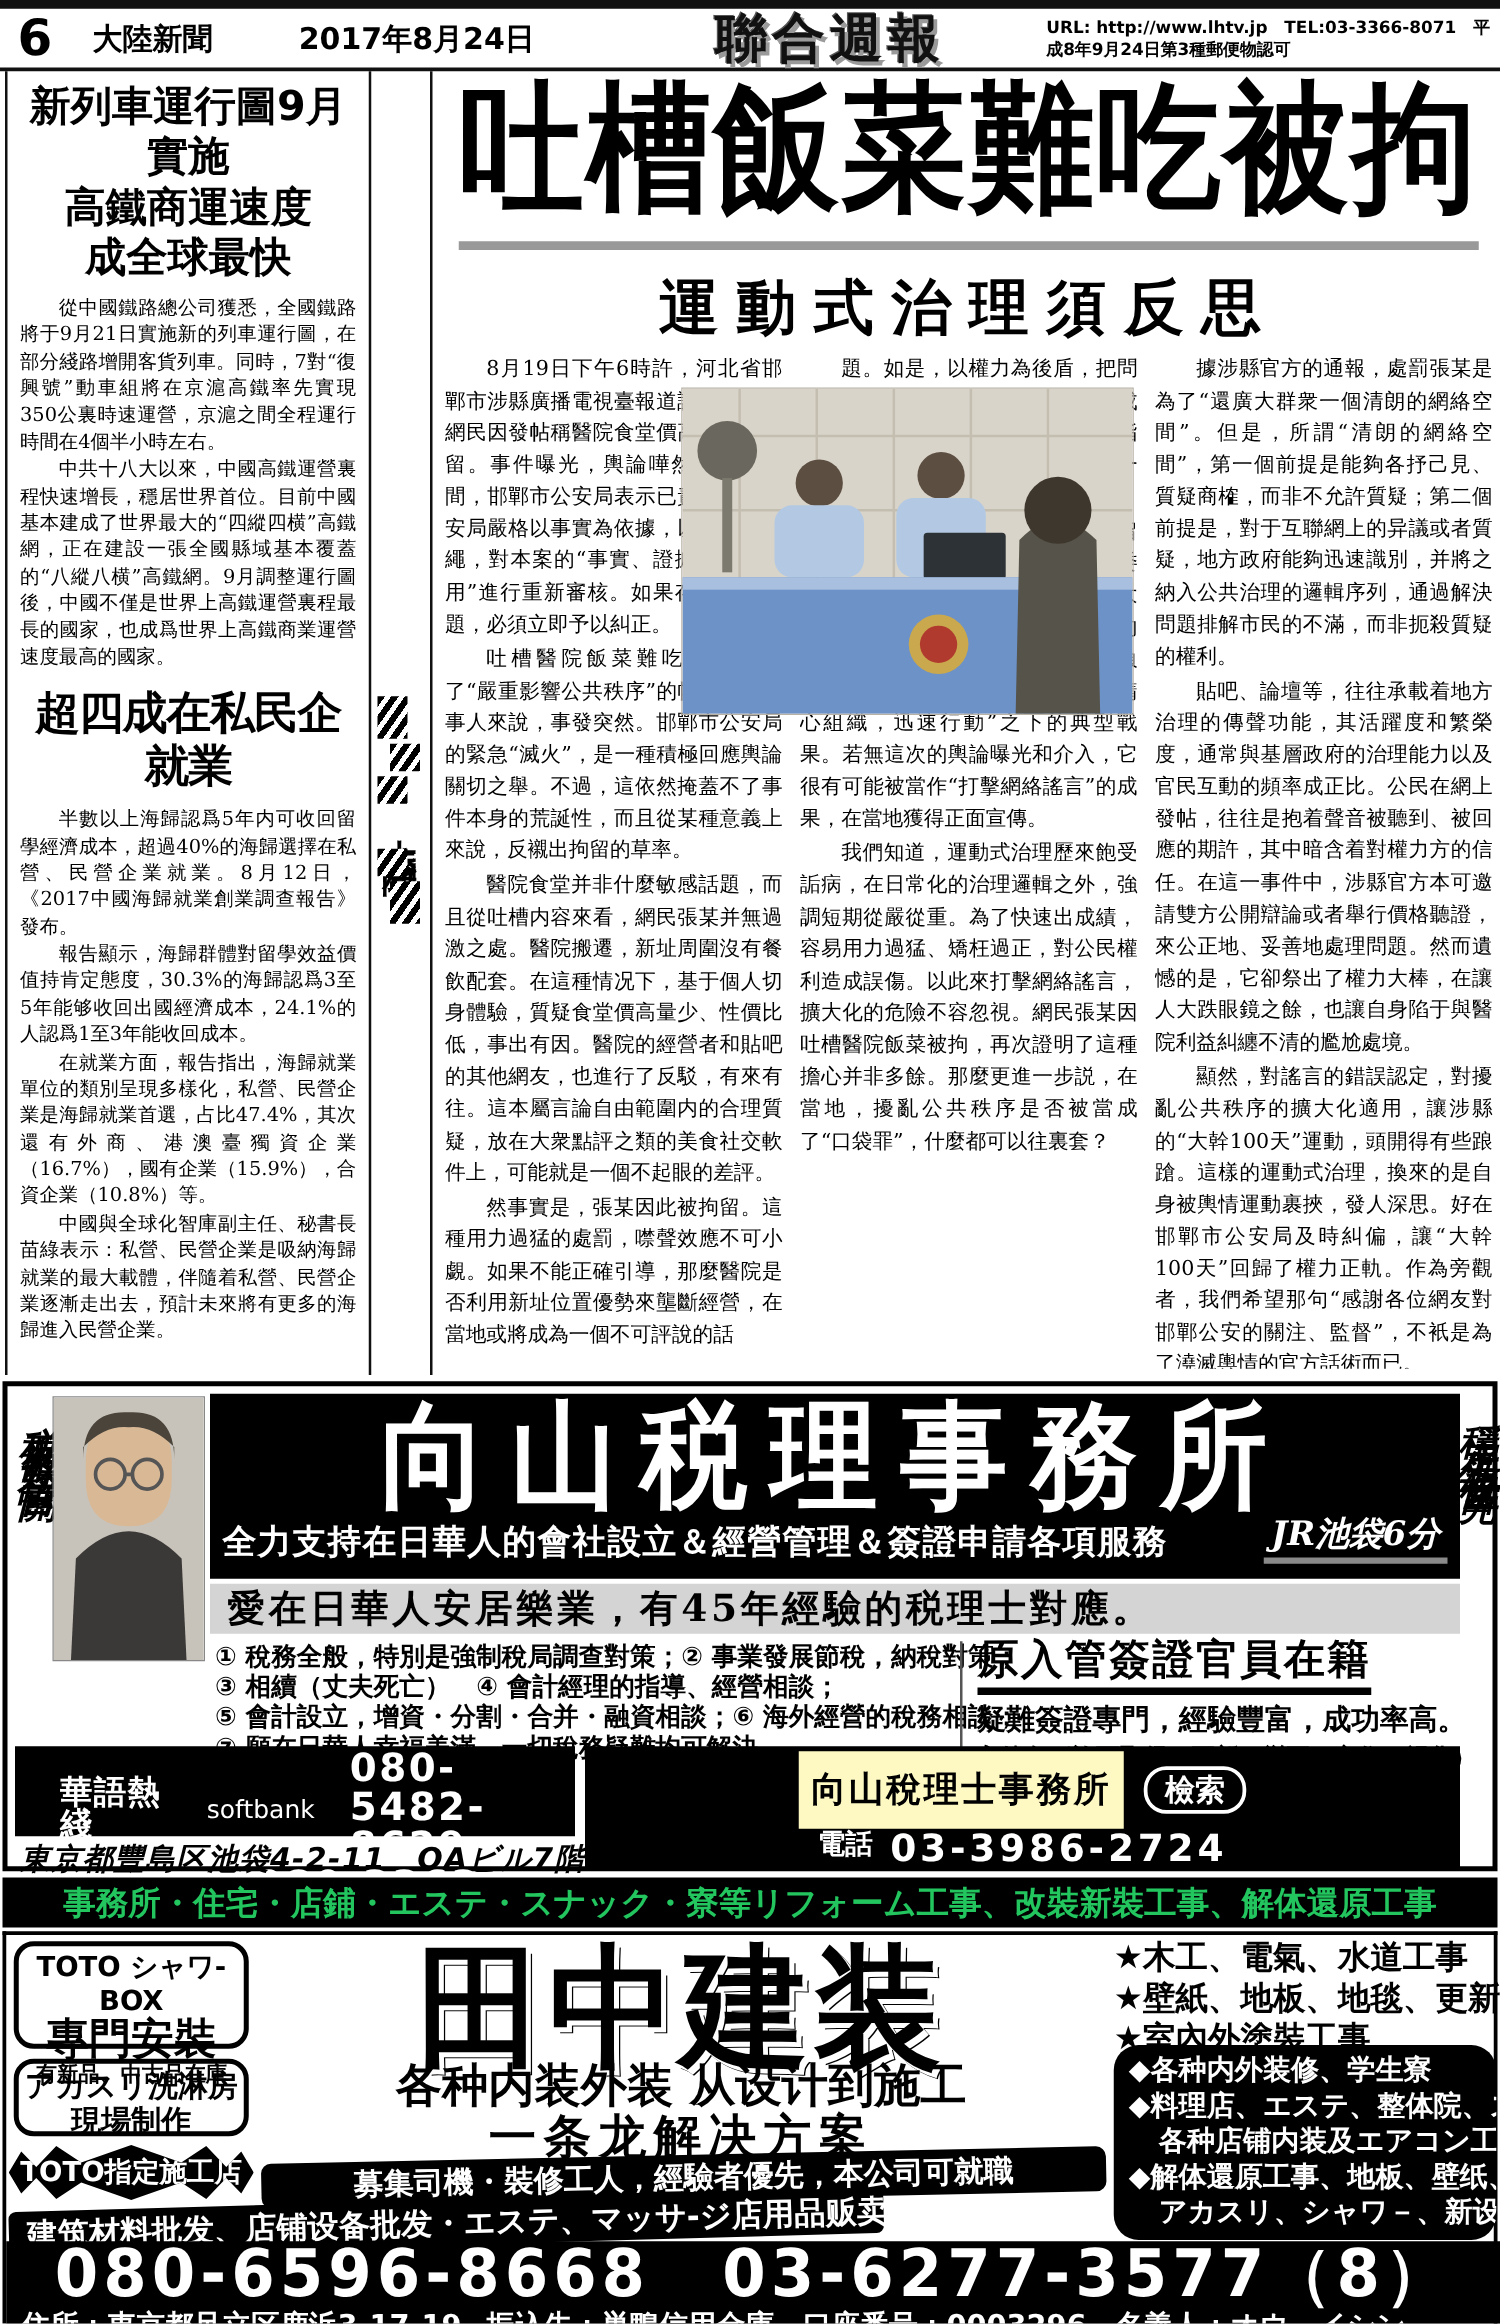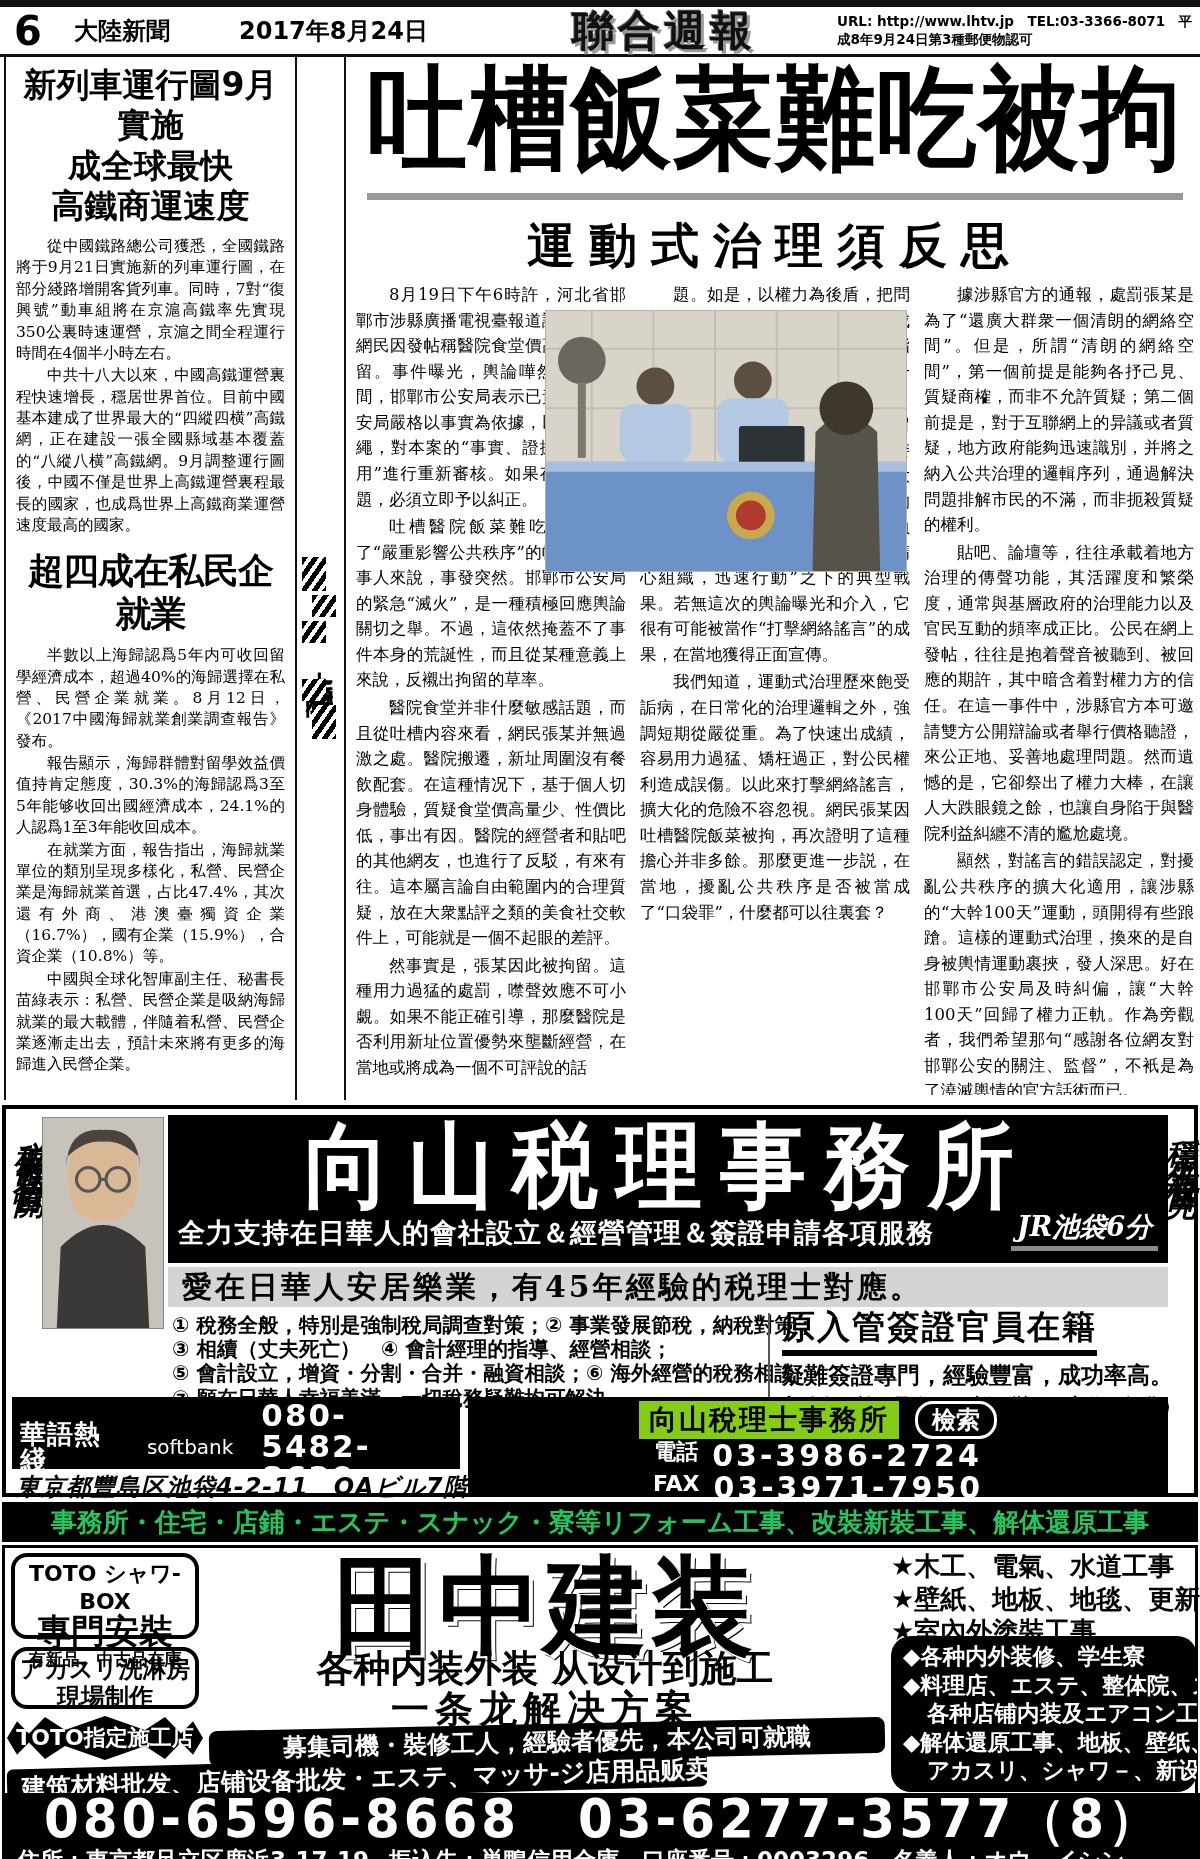--- a/index.html
+++ b/index.html
@@ -67,29 +67,29 @@
   .tax-services { position:absolute; left:166px; top:204px; width:590px; }
   .tax-services div { font-family:"DejaVu Sans", sans-serif; font-weight:bold; font-size:20.5px; line-height:1.18; white-space:nowrap; }
   .tax-divider { position:absolute; left:762px; top:204px; width:2px; height:88px; background:#555; }
   .tax-visa { position:absolute; left:776px; top:196px; width:386px; }
   .visa-title { font-family:"DejaVu Serif", serif; font-weight:900; font-size:33px; letter-spacing:2px;
                 border-bottom:6px solid #000; display:inline-block; padding-bottom:0; white-space:nowrap; }
   .visa-l1 { font-family:"DejaVu Sans", sans-serif; font-weight:bold; font-size:23px; margin-top:4px; white-space:nowrap; }
   .visa-l2 { font-family:"DejaVu Sans", sans-serif; font-weight:bold; font-size:19px; margin-top:2px; white-space:nowrap; }
   .tax-hotline { position:absolute; left:6px; top:288px; width:448px; height:72px; background:#000; color:#fff;
                  padding:3px 8px; font-family:"DejaVu Sans", sans-serif; }
-  .hot-row { display:flex; align-items:center; gap:28px; line-height:1.0; }
+  .hot-row { display:flex; align-items:center; gap:28px; line-height:1.0;margin-left:28px; }
   .hot-label { font-weight:900; font-size:26px; letter-spacing:1px; width:150px; }
   .hot-label.hours { font-weight:bold; font-size:22px; }
   .hot-carrier { font-size:20px; }
   .hot-num { font-weight:900; font-size:31px; letter-spacing:2px; margin-left:auto; }
   .tax-office { position:absolute; left:462px; top:288px; width:700px; height:98px; background:#000; color:#fff;
                 padding:4px 10px; font-family:"DejaVu Sans", sans-serif; }
   .office-row1 { display:flex; align-items:center; gap:16px; justify-content:center; }
-  .office-name { background:#84cc16; color:#000; font-weight:900; font-size:28px; padding:0 10px; letter-spacing:2px; white-space:nowrap; }
+  .office-name { background:#fef9c3; color:#000; font-weight:900; font-size:28px; padding:12px 10px; letter-spacing:2px; white-space:nowrap; }
   .search-pill { border:3px solid #fff; border-radius:18px; font-weight:900; font-size:24px; padding:0 14px; white-space:nowrap; }
   .office-row2 { display:flex; gap:14px; justify-content:center; align-items:flex-start; line-height:1.0; margin-top:2px; }
   .office-lab { font-weight:bold; font-size:22px; }
   .office-num { font-weight:900; font-size:30px; letter-spacing:3px; }
   .office-blog { text-align:center; font-weight:bold; font-size:20px; letter-spacing:1px; margin-top:2px; }
   .tax-address { position:absolute; left:10px; top:362px; font-family:"DejaVu Sans", sans-serif; font-weight:bold; font-size:24px; letter-spacing:1px;font-style:italic; }
 
   
   .reform-banner { position:absolute; left:2px; top:1502px; width:1196px; height:40px; background:#000; color:#22c55e;
                    display:flex; align-items:center; justify-content:center; font-family:"DejaVu Sans", sans-serif;
@@ -138,22 +138,22 @@
     <div class="pagenum">6</div>
     <div class="section-name">大陸新聞</div>
     <div class="pub-date">2017年8月24日</div>
     <div class="masthead">聯合週報</div>
     <div class="header-info">URL: http://www.lhtv.jp　TEL:03-3366-8071　平成8年9月24日第3種郵便物認可</div>
   </div>
 
   <div class="left-col">
     <div class="art-title1">
       <div>新列車運行圖9月實施</div>
+      <div>高鐵商運速度</div>
       <div>成全球最快</div>
-      <div>高鐵商運速度</div>
     </div>
     <p class="body-p">從中國鐵路總公司獲悉，全國鐵路將于9月21日實施新的列車運行圖，在部分綫路增開客貨列車。同時，7對“復興號”動車組將在京滬高鐵率先實現350公裏時速運營，京滬之間全程運行時間在4個半小時左右。</p>
     <p class="body-p">中共十八大以來，中國高鐵運營裏程快速增長，穩居世界首位。目前中國基本建成了世界最大的“四縱四横”高鐵網，正在建設一張全國縣域基本覆蓋的“八縱八横”高鐵網。9月調整運行圖後，中國不僅是世界上高鐵運營裏程最長的國家，也成爲世界上高鐵商業運營速度最高的國家。</p>
     <div class="art-title2">
       <div>超四成在私民企就業</div>
     </div>
     <p class="body-p">半數以上海歸認爲5年内可收回留學經濟成本，超過40%的海歸選擇在私營、民營企業就業。8月12日，《2017中國海歸就業創業調查報告》發布。</p>
     <p class="body-p">報告顯示，海歸群體對留學效益價值持肯定態度，30.3%的海歸認爲3至5年能够收回出國經濟成本，24.1%的人認爲1至3年能收回成本。</p>
     <p class="body-p">在就業方面，報告指出，海歸就業單位的類別呈現多樣化，私營、民營企業是海歸就業首選，占比47.4%，其次還有外商、港澳臺獨資企業（16.7%），國有企業（15.9%），合資企業（10.8%）等。</p>
     <p class="body-p">中國與全球化智庫副主任、秘書長苗綠表示：私營、民營企業是吸納海歸就業的最大載體，伴隨着私營、民營企業逐漸走出去，預計未來將有更多的海歸進入民營企業。</p>

